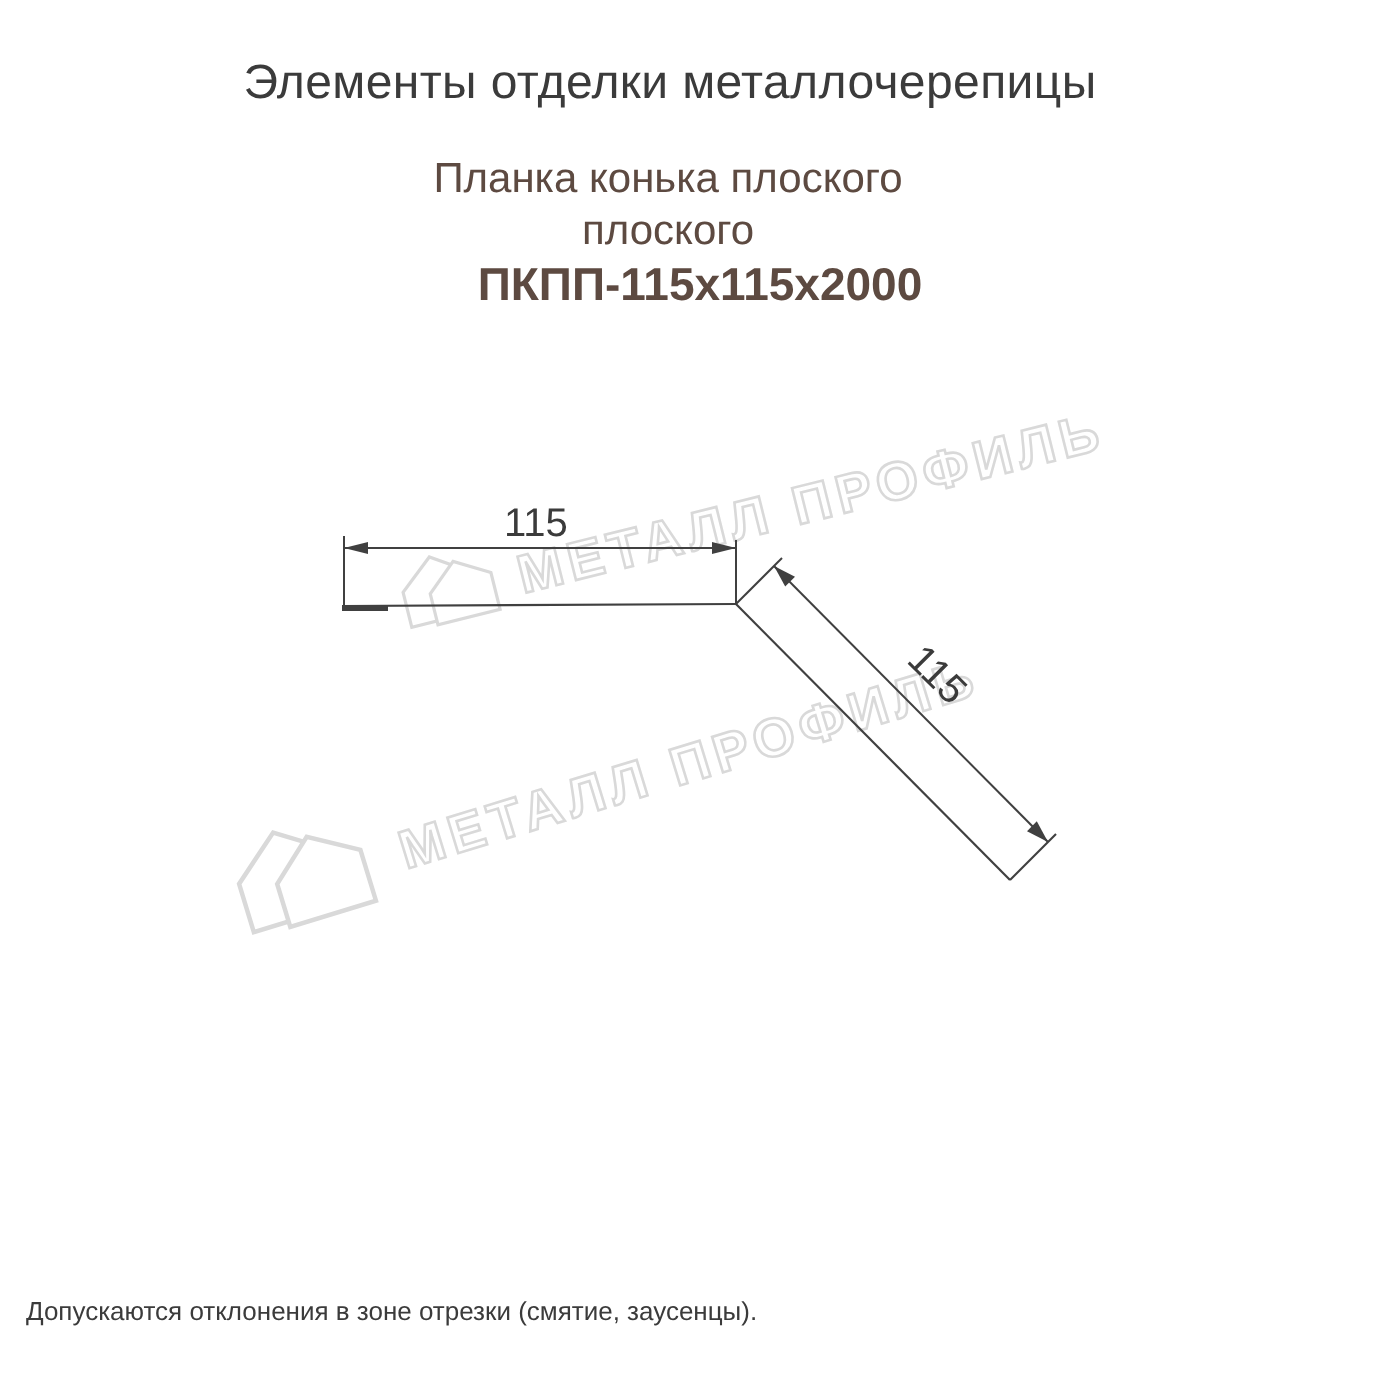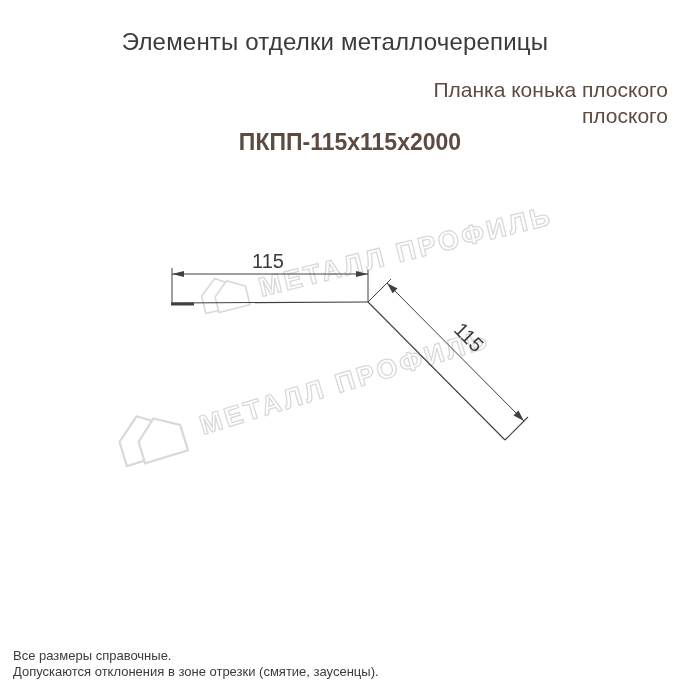--- a/index.html
+++ b/index.html
@@ -6,21 +6,21 @@
     --title:#3b3b3b; --subtitle:#5d4a41; --line:#404040;
     --watermark:#d9d9d9; --background:#ffffff;
   }
   html,body{margin:0;padding:0;}
   body{
     width:700px;height:700px;background:var(--background);
     font-family:"Liberation Sans", sans-serif;position:relative;overflow:hidden;
   }
   .title{position:absolute;top:28px;left:0;width:670px;text-align:center;
     font-size:24px;color:var(--title);letter-spacing:.2px;}
-  .product-name{position:absolute;top:77px;left:0;width:668px;text-align:right;
+  .product-name{position:absolute;top:77px;left:0;width:668px;text-align:center;
     font-size:21px;line-height:26px;color:var(--subtitle);}
   .product-code{position:absolute;top:129px;left:0;width:700px;text-align:center;
     font-size:23px;color:var(--subtitle);font-weight:bold;}
   .drawing{position:absolute;top:0;left:0;}
   .ln{stroke:var(--line);stroke-width:1.1;fill:none;}
   .ln.thick{stroke-width:3;}
   .ln.thin{stroke-width:1;}
   .arr{fill:var(--line);stroke:none;}
   .dim{font-size:20px;fill:var(--title);}
   .wm-text{font-size:27px;font-weight:bold;letter-spacing:3px;
@@ -78,15 +78,14 @@
   <g>
     <path class="ln thin" d="M368,302 L391,279"></path>
     <path class="ln thin" d="M387,283 L524,421"></path>
     <path class="arr" d="M387,283 L397.5,288.4 L392.6,293.3 Z"></path>
     <path class="arr" d="M524,421 L518.4,410.6 L513.5,415.6 Z"></path>
     <text class="dim" transform="translate(464,342) rotate(45)" text-anchor="middle">115</text>
   </g>
 </svg>
 
 <div class="footer">
-  <div>Все размеры справочные.</div>
   <div>Допускаются отклонения в зоне отрезки (смятие, заусенцы).</div>
 </div>
 
 </body></html>

